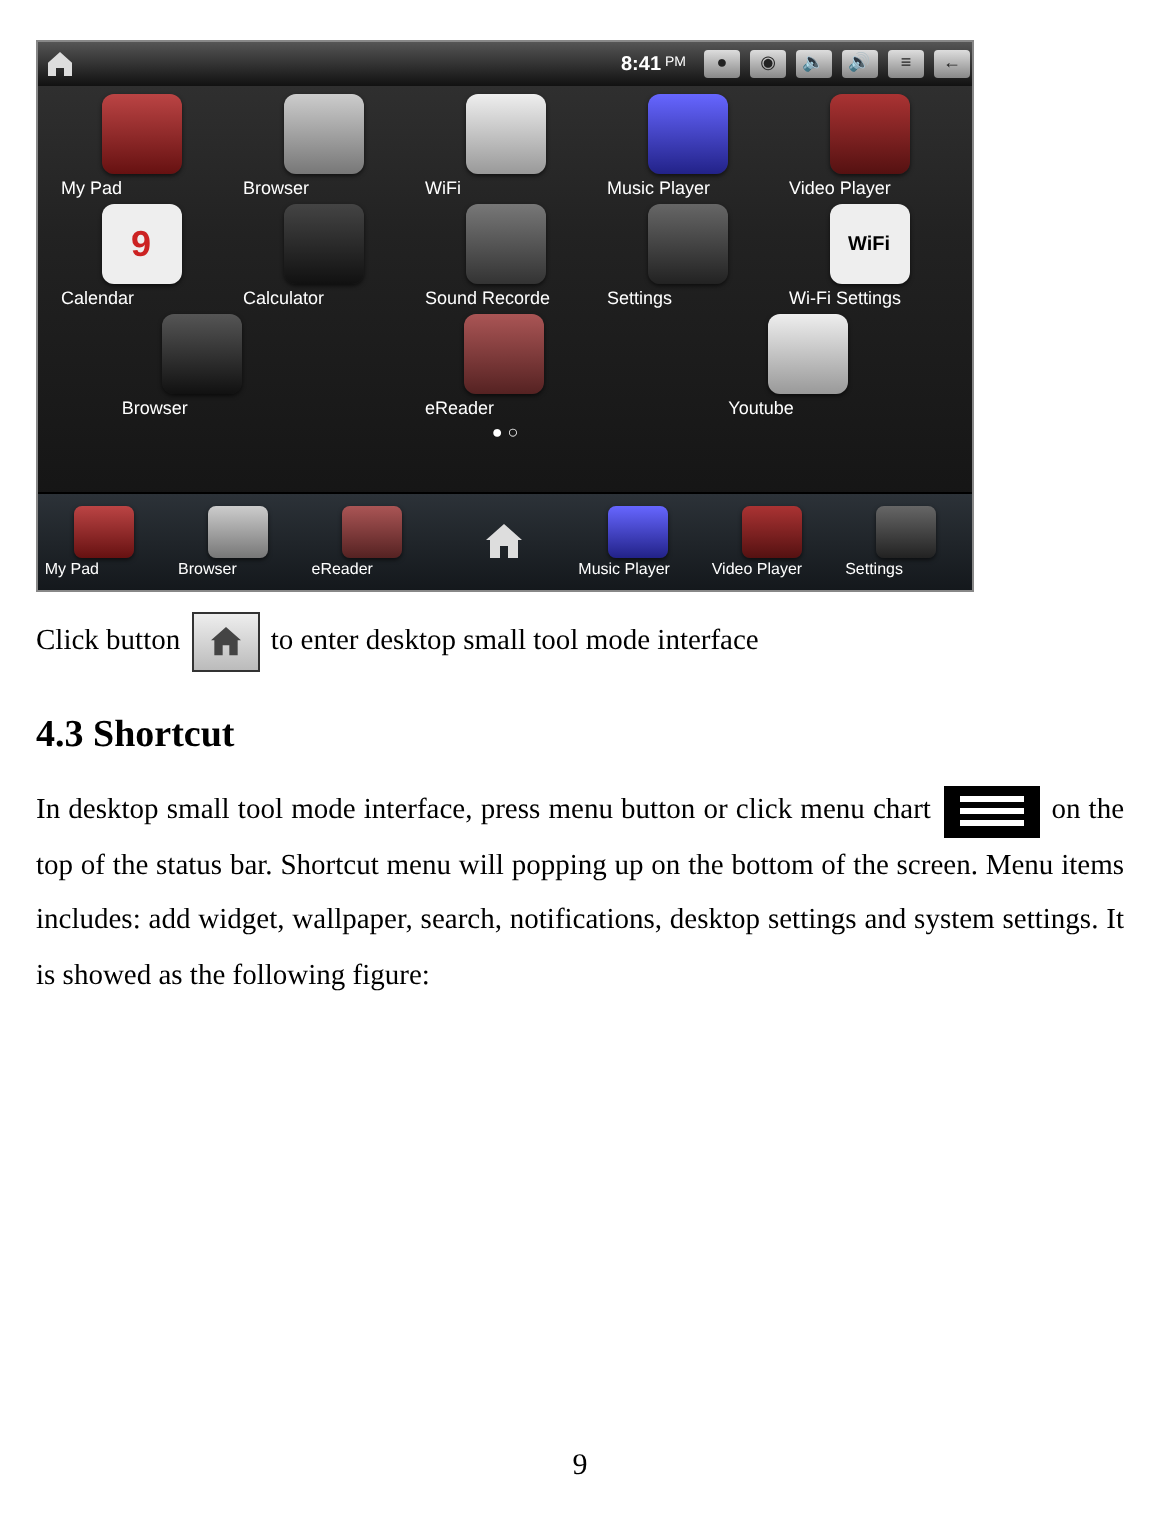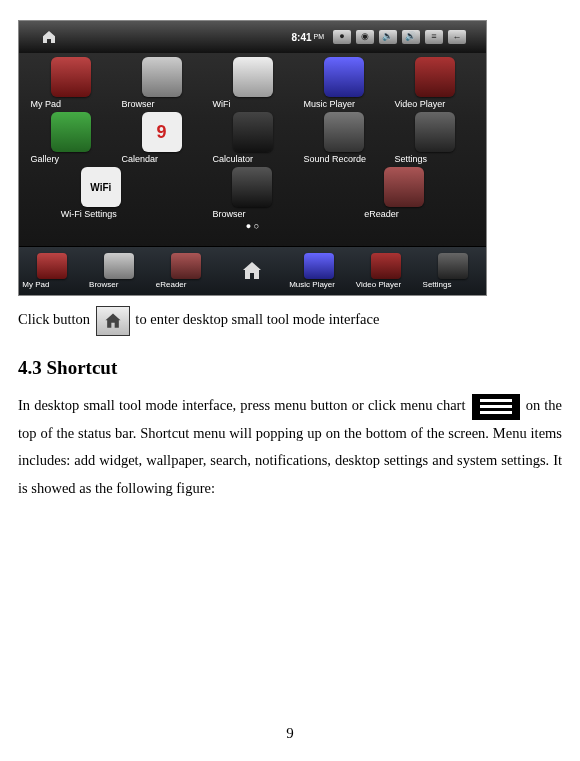--- a/index.html
+++ b/index.html
@@ -17,27 +17,27 @@
   .tablet{
     width:467px;
     height:274px;
     background:linear-gradient(#333 0,#222 35%,#111 100%);
     border:1px solid #888;
     margin-bottom:10px;
     position:relative;
     font-family:Arial,sans-serif;
   }
   .statusbar{
-    height:32px;
+    height:22px;
     background:linear-gradient(#555,#111);
     display:flex;
     align-items:center;
     color:#fff;
     font-size:10px;
-    padding:0 20px;
+    padding:0 1px;
   }
   .statusbar .spacer{flex:1}
   .sb-ico{
     width:18px;height:14px;
     background:linear-gradient(#ddd,#888);
     border-radius:2px;
     margin-left:5px;
     display:flex;align-items:center;justify-content:center;
     color:#222;font-size:9px;
   }
@@ -155,24 +155,20 @@
       </div>
       <div class="cell">
         <div class="ico ic-music"></div>
         <div class="lbl">Music Player</div>
       </div>
       <div class="cell">
         <div class="ico ic-video"></div>
         <div class="lbl">Video Player</div>
       </div>
       <div class="cell">
-        <div class="ico ic-gallery"></div>
-        <div class="lbl">Gallery</div>
-      </div>
-      <div class="cell">
         <div class="ico ic-calendar">9</div>
         <div class="lbl">Calendar</div>
       </div>
       <div class="cell">
         <div class="ico ic-calc"></div>
         <div class="lbl">Calculator</div>
       </div>
       <div class="cell">
         <div class="ico ic-record"></div>
         <div class="lbl">Sound Recorde</div>
@@ -185,20 +181,24 @@
         <div class="ico ic-wifi">WiFi</div>
         <div class="lbl">Wi-Fi Settings</div>
       </div>
       <div class="cell">
         <div class="ico ic-camera"></div>
         <div class="lbl">Browser</div>
       </div>
       <div class="cell">
         <div class="ico ic-ereader"></div>
         <div class="lbl">eReader</div>
+      </div>
+      <div class="cell">
+        <div class="ico ic-youtube"></div>
+        <div class="lbl">Youtube</div>
       </div>
     </div>
   <div class="page-dots">● ○</div>
 
   <div id="dock" class="dock">
       <div class="cell">
         <div class="ico ic-mypad"></div>
         <div class="lbl">My Pad</div>
       </div>
       <div class="cell">

